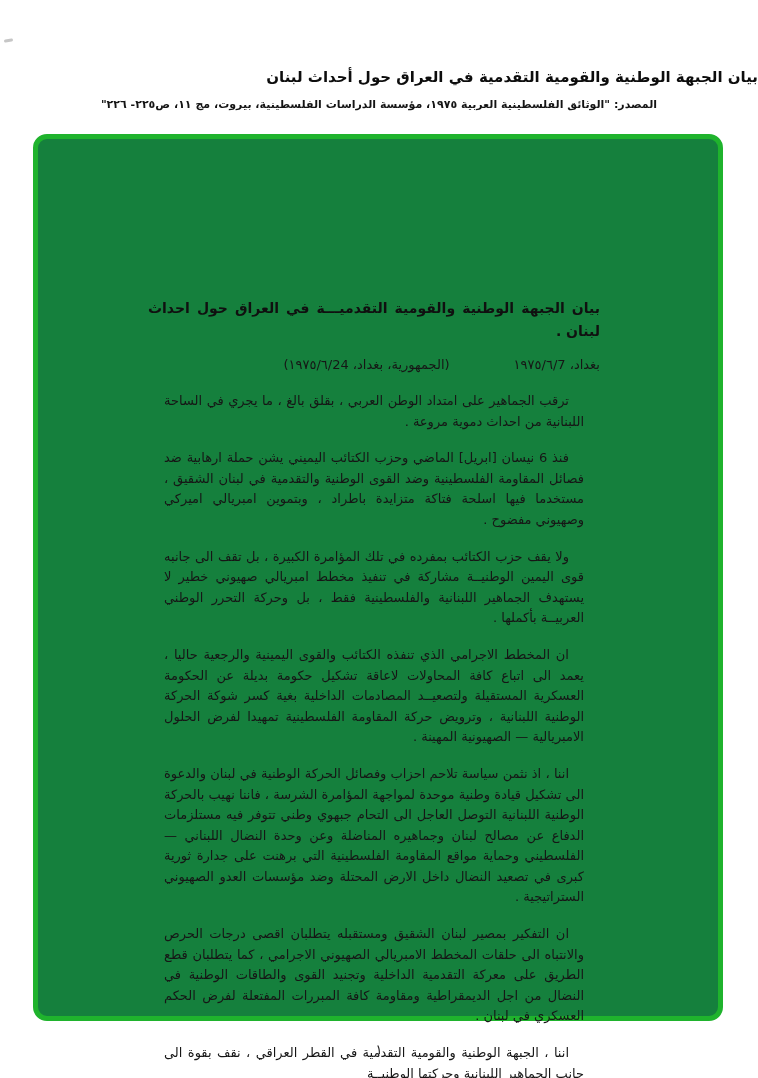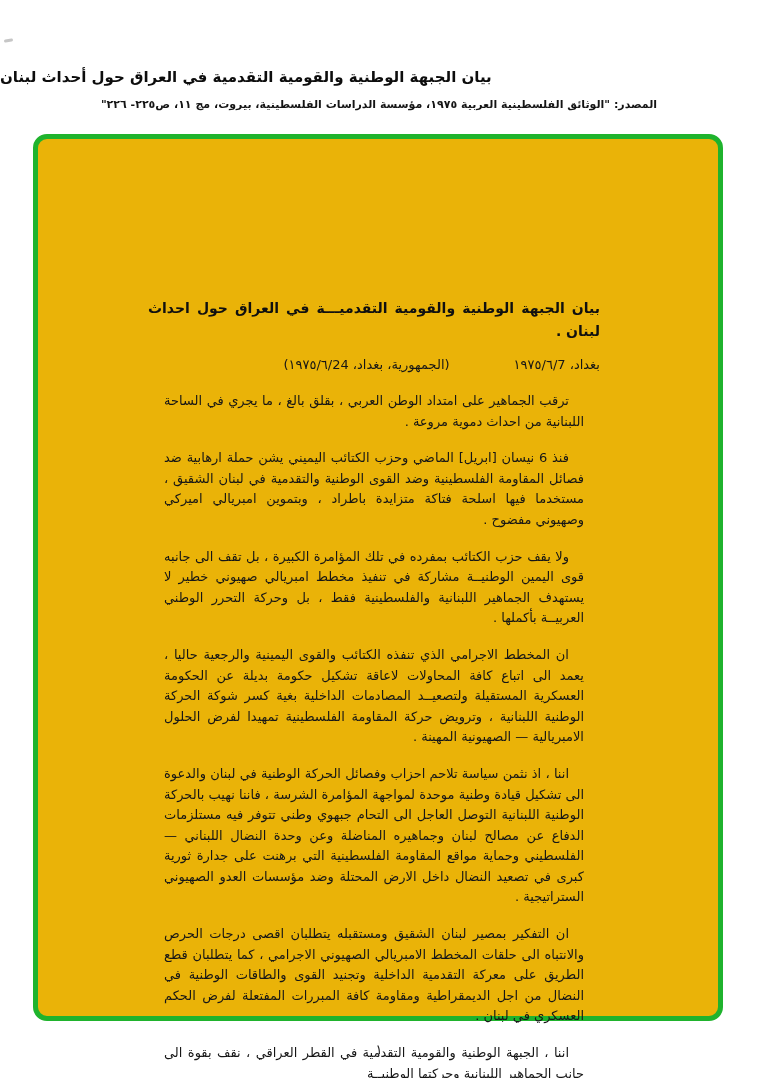--- a/index.html
+++ b/index.html
@@ -25,21 +25,21 @@
     background: #c6c6c6;
     border-radius: 2px;
     transform: rotate(-8deg);
   }
   .header-title {
     position: absolute;
     top: 68px;
     left: 0;
     width: 100%;
     direction: rtl;
-    text-align: left;
+    text-align: right;
     font-size: 15px;
     font-weight: bold;
     color: #0d0d0d;
     letter-spacing: 0;
   }
   .source-line {
     position: absolute;
     top: 98px;
     left: 0;
     width: 100%;
@@ -52,21 +52,21 @@
   .doc-frame {
     position: absolute;
     left: 33px;
     top: 134px;
     width: 690px;
     height: 887px;
     box-sizing: border-box;
     border-width: 5px;
     border-style: solid;
     border-radius: 14px;
-    background: #eab308;
+    background: #15803d;
   }
   .doc-content {
     position: absolute;
     top: 158px;
     right: 118px;
     width: 452px;
     direction: rtl;
     text-align: justify;
     text-justify: inter-word;
   }

